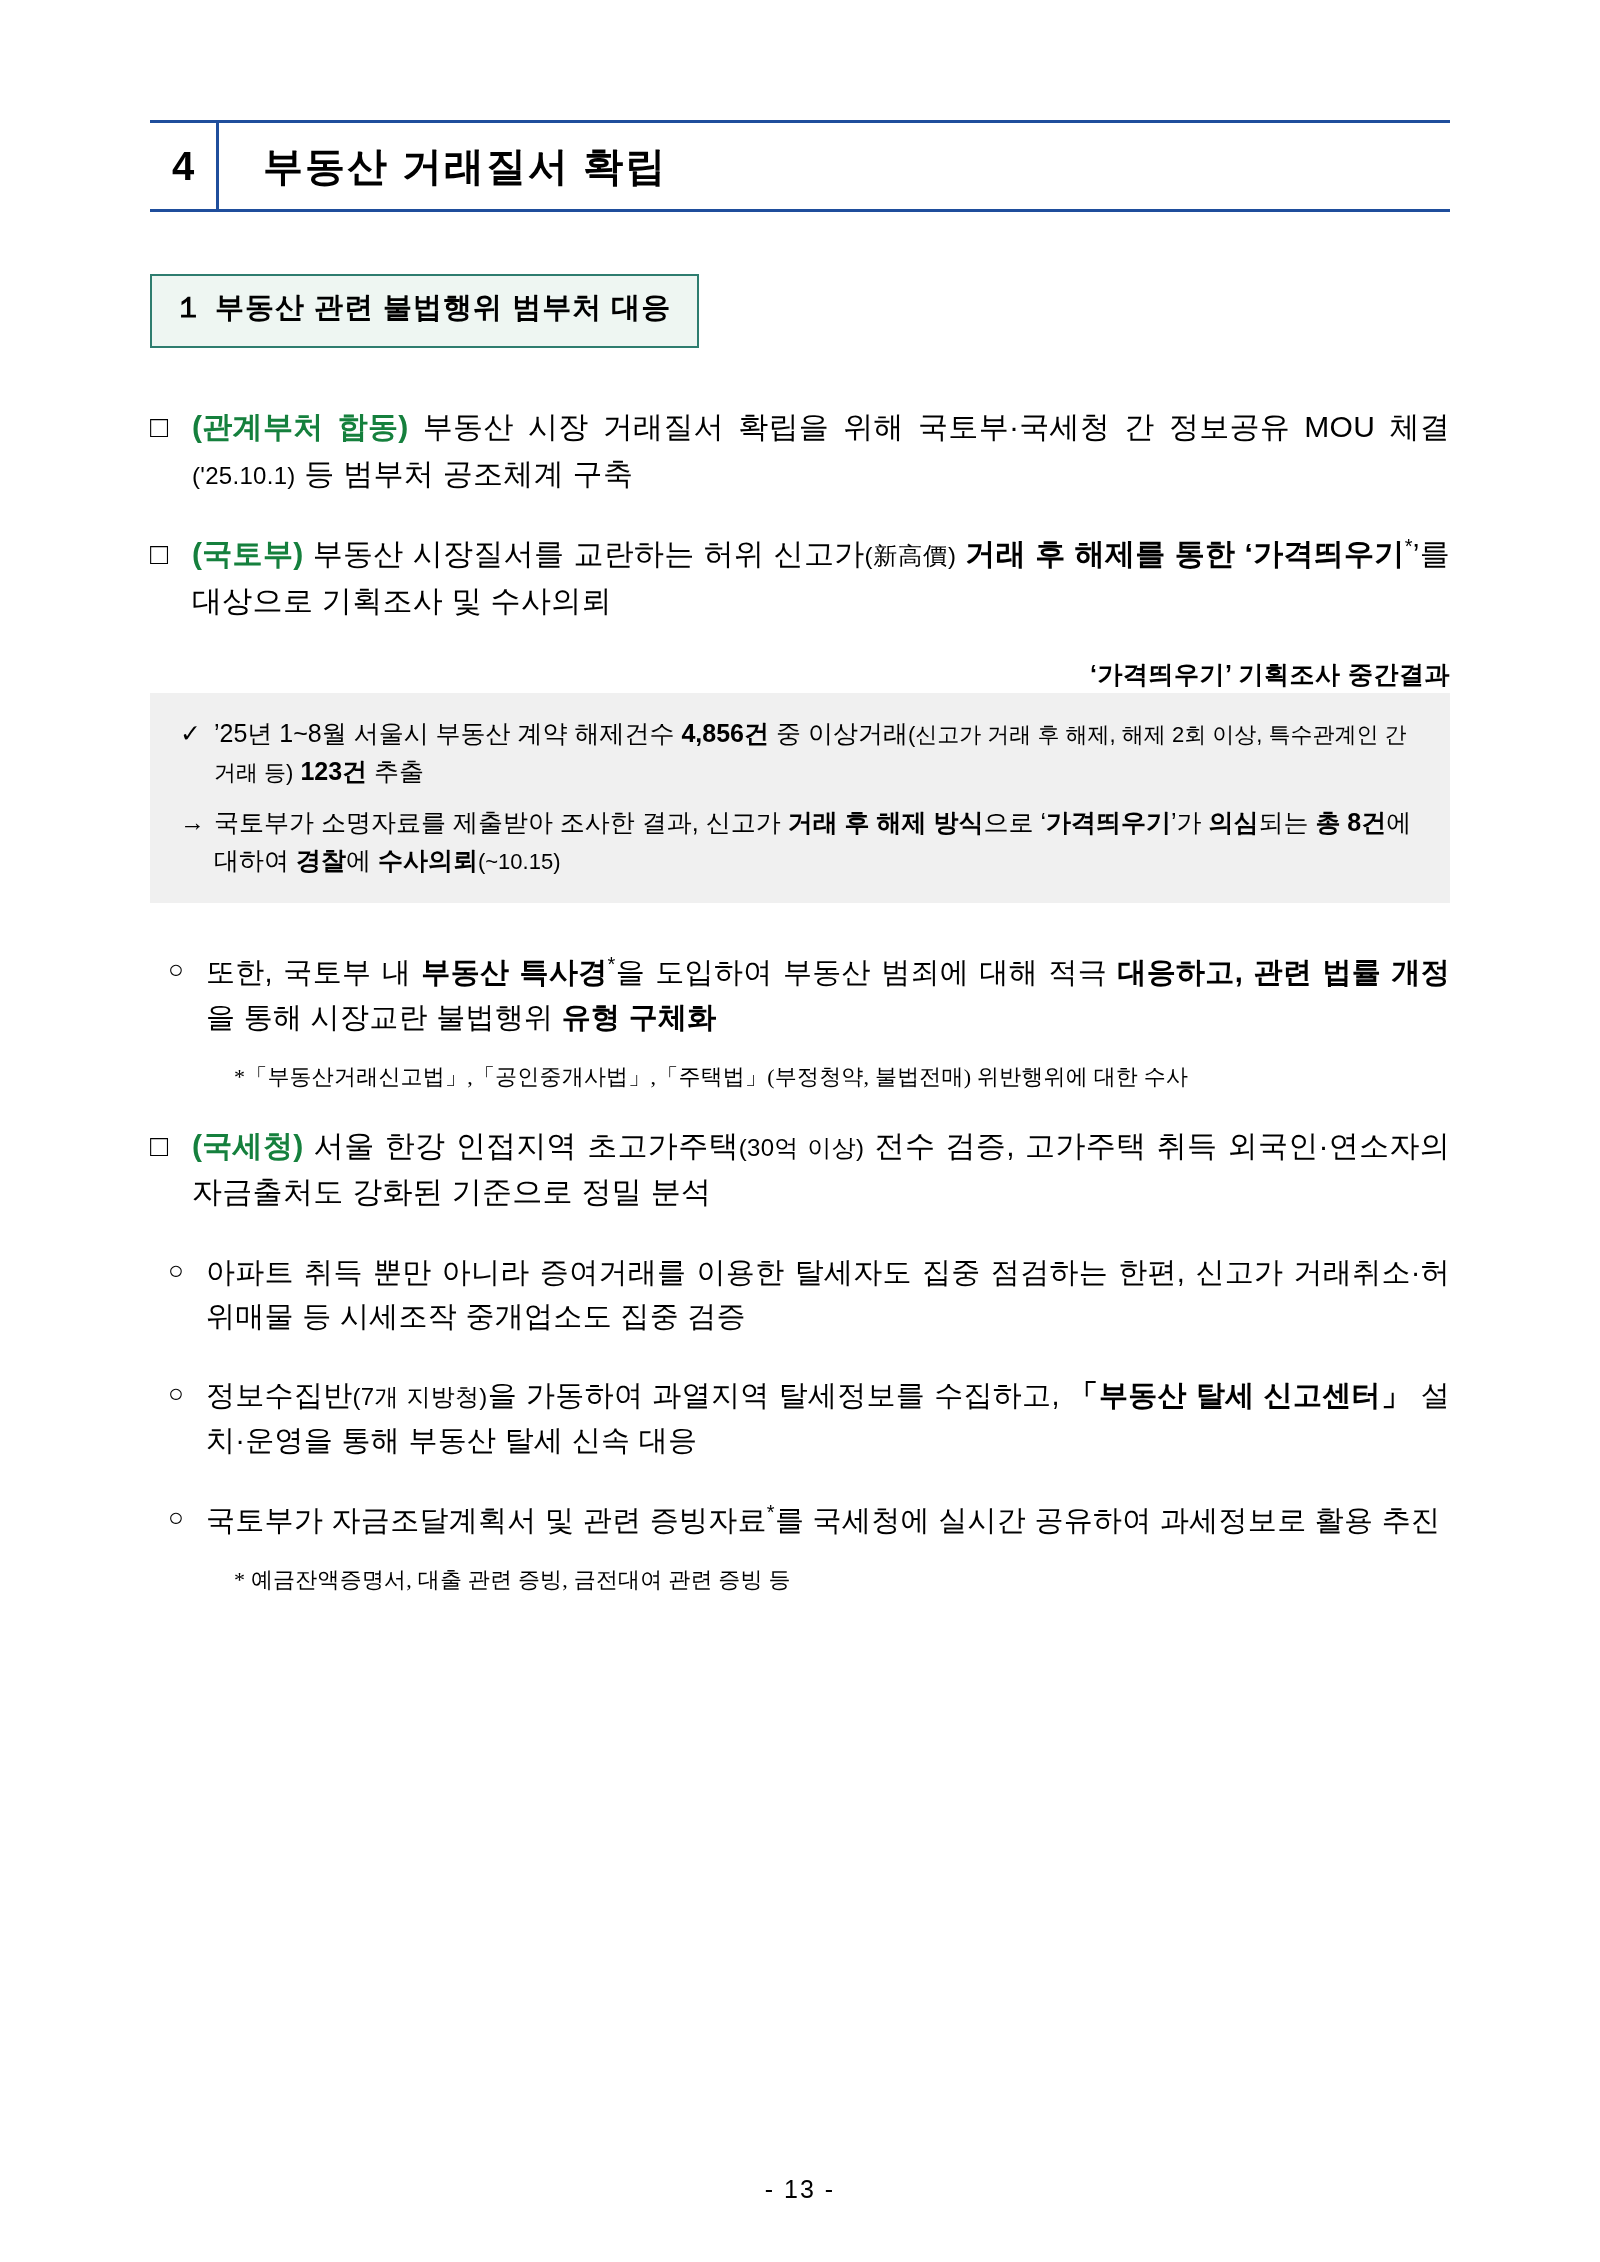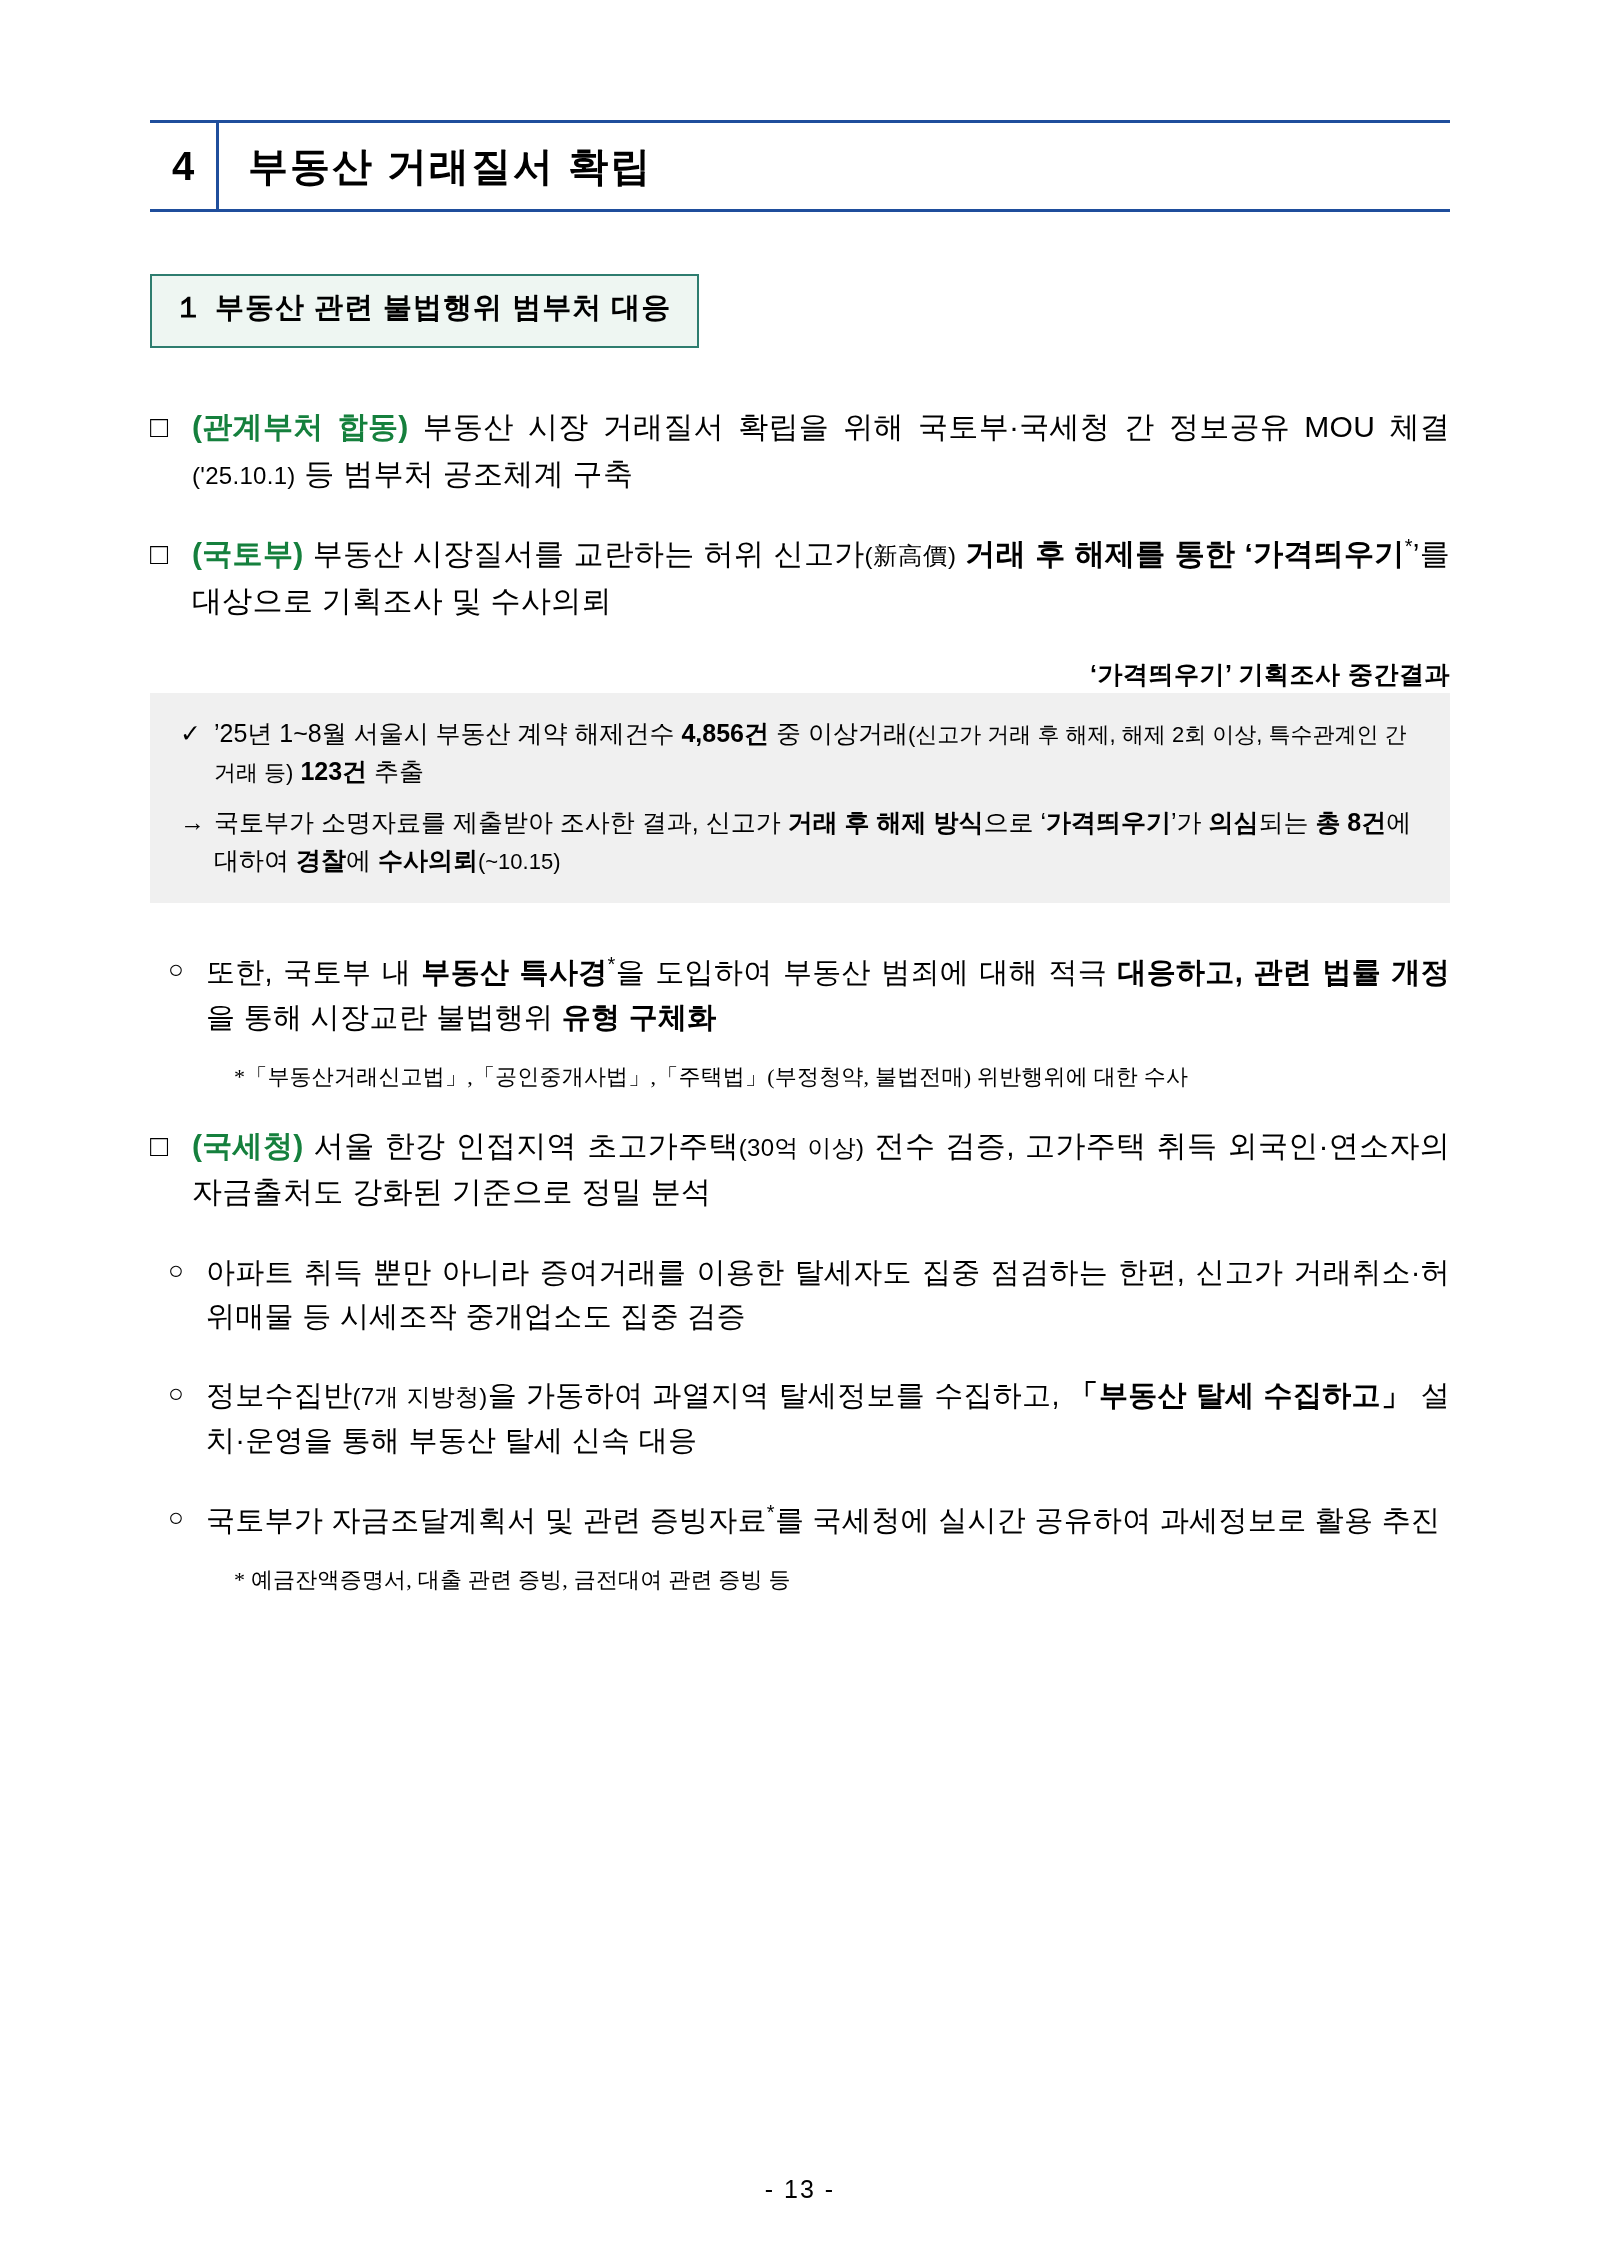--- a/index.html
+++ b/index.html
@@ -38,21 +38,21 @@
     justify-content: center;
     font-size: 40px;
     font-weight: bold;
     color: #000;
     border-right: 3px solid #1f4e9c;
     letter-spacing: 0;
   }
   .chapter-title {
     display: flex;
     align-items: center;
-    padding-left: 29px;
+    padding-left: 44px;
     font-size: 40px;
     font-weight: bold;
     letter-spacing: 2px;
   }
 
   
   .section-box {
     display: inline-block;
     border: 2px solid #2e7d6f;
     background: #eef6f2;
@@ -220,21 +220,21 @@
     <div class="marker">○</div>
     <div class="body">
       <span>아파트 취득 뿐만 아니라 증여거래를 이용한 탈세자도 집중 점검하는 한편, 신고가 거래취소·허위매물 등 시세조작 중개업소도 집중 검증</span>
     </div>
   </div>
 
   
   <div class="blk sub">
     <div class="marker">○</div>
     <div class="body">
-      <span>정보수집반</span><span class="small">(7개 지방청)</span><span>을 가동하여 과열지역 탈세정보를 수집하고, </span><span class="b">「부동산 탈세 수집하고」</span><span> 설치·운영을 통해 부동산 탈세 신속 대응</span>
+      <span>정보수집반</span><span class="small">(7개 지방청)</span><span>을 가동하여 과열지역 탈세정보를 수집하고, </span><span class="b">「부동산 탈세 신고센터」</span><span> 설치·운영을 통해 부동산 탈세 신속 대응</span>
     </div>
   </div>
 
   
   <div class="blk sub">
     <div class="marker">○</div>
     <div class="body">
       <span>국토부가 자금조달계획서 및 관련 증빙자료</span><span class="sup">*</span><span>를 국세청에 실시간 공유하여 과세정보로 활용 추진</span>
     </div>
   </div>

